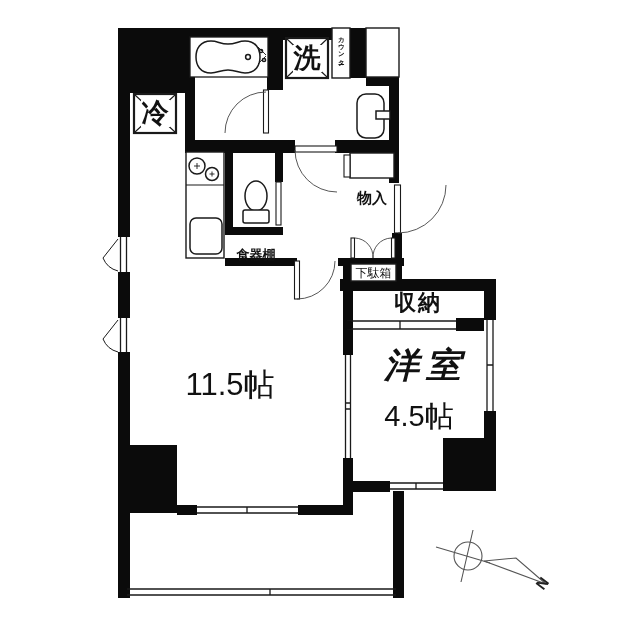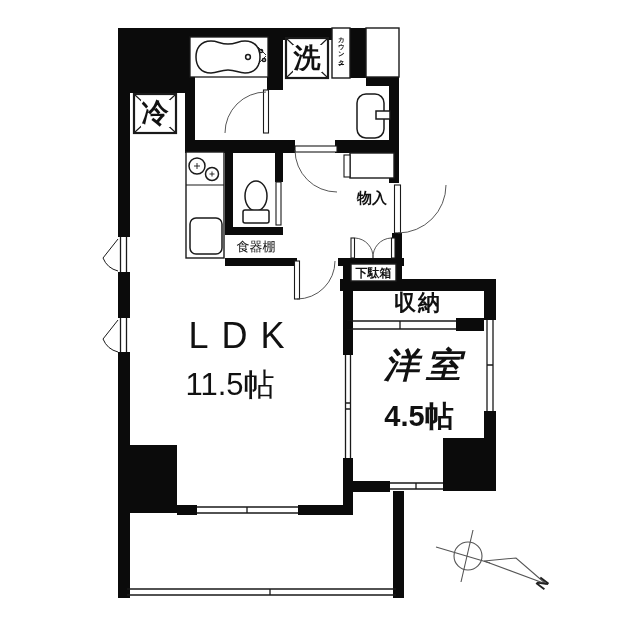--- a/index.html
+++ b/index.html
@@ -4,25 +4,25 @@
 <style>
   html,body{margin:0;padding:0;background:#ffffff;}
   #stage{position:relative;width:640px;height:640px;background:#fff;overflow:hidden;
          font-family:"Liberation Sans","DejaVu Sans",sans-serif;color:#111;}
   #plan-svg{position:absolute;left:0;top:0;}
   .lbl{position:absolute;display:flex;align-items:center;justify-content:center;
        color:#111;white-space:nowrap;line-height:1;}
   .lbl-ldk{left:150px;top:316px;width:160px;height:40px;font-size:36px;font-weight:500;letter-spacing:13px;padding-left:13px;}
   .lbl-ldk-size{left:150px;top:363px;width:160px;height:42px;font-size:31px;font-weight:500;}
   .lbl-yoshitsu{left:356px;top:341px;width:126px;height:46px;font-size:35px;font-weight:600;letter-spacing:7px;padding-left:7px;font-style:italic;}
-  .lbl-yoshitsu-size{left:356px;top:395px;width:126px;height:42px;font-size:29px;font-weight:700;}
+  .lbl-yoshitsu-size{left:356px;top:395px;width:126px;height:42px;font-size:29px;font-weight:400;}
   .lbl-shunou{left:355px;top:291px;width:126px;height:24px;font-size:22px;font-weight:600;letter-spacing:2px;text-align:center;}
   .lbl-mononire{left:350px;top:153px;width:44px;height:25px;font-size:15px;font-weight:600;margin-top:32px;}
-  .lbl-getabako{left:351px;top:264px;width:45px;height:17px;font-size:12px;font-weight:700;}
-  .lbl-shokkidana{left:229px;top:236px;width:54px;height:20px;font-size:13px;font-weight:400;}
+  .lbl-getabako{left:351px;top:264px;width:45px;height:17px;font-size:12px;font-weight:400;}
+  .lbl-shokkidana{left:229px;top:244px;width:54px;height:20px;font-size:13px;font-weight:700;}
   .lbl-sentaku{left:286px;top:38px;width:42px;height:40px;font-size:27px;font-weight:600;}
   .lbl-sentaku span,.lbl-rei span{background:#fff;padding:0 1px;}
   .lbl-rei{left:134px;top:94px;width:42px;height:39px;font-size:27px;font-weight:600;}
   .lbl-counter{left:332px;top:29px;width:18px;height:48px;font-size:6.5px;font-weight:600;
                writing-mode:vertical-rl;text-orientation:upright;justify-content:flex-start;padding-top:3px;}
   .lbl-north{left:531px;top:572px;width:24px;height:24px;font-size:15px;font-weight:700;
              transform:rotate(127deg);color:#222;}
 </style>
 </head>
 <body>
@@ -147,21 +147,20 @@
   </g>
 
   <g stroke="#555555" stroke-width="1.1" fill="none">
     <circle cx="468" cy="556" r="14"></circle>
     <line x1="436" y1="547" x2="490" y2="563"></line>
     <line x1="473" y1="530" x2="461" y2="582"></line>
     <path d="M484,561 L516,558 L546,584 Z"></path>
   </g>
 </svg>
 
-  <div class="lbl lbl-ldk">LDK</div>
   <div class="lbl lbl-ldk-size">11.5帖</div>
   <div class="lbl lbl-yoshitsu">洋室</div>
   <div class="lbl lbl-yoshitsu-size">4.5帖</div>
   <div class="lbl lbl-shunou">収納</div>
   <div class="lbl lbl-mononire">物入</div>
   <div class="lbl lbl-getabako">下駄箱</div>
   <div class="lbl lbl-shokkidana">食器棚</div>
   <div class="lbl lbl-sentaku">
       <span>洗</span>
     </div>

